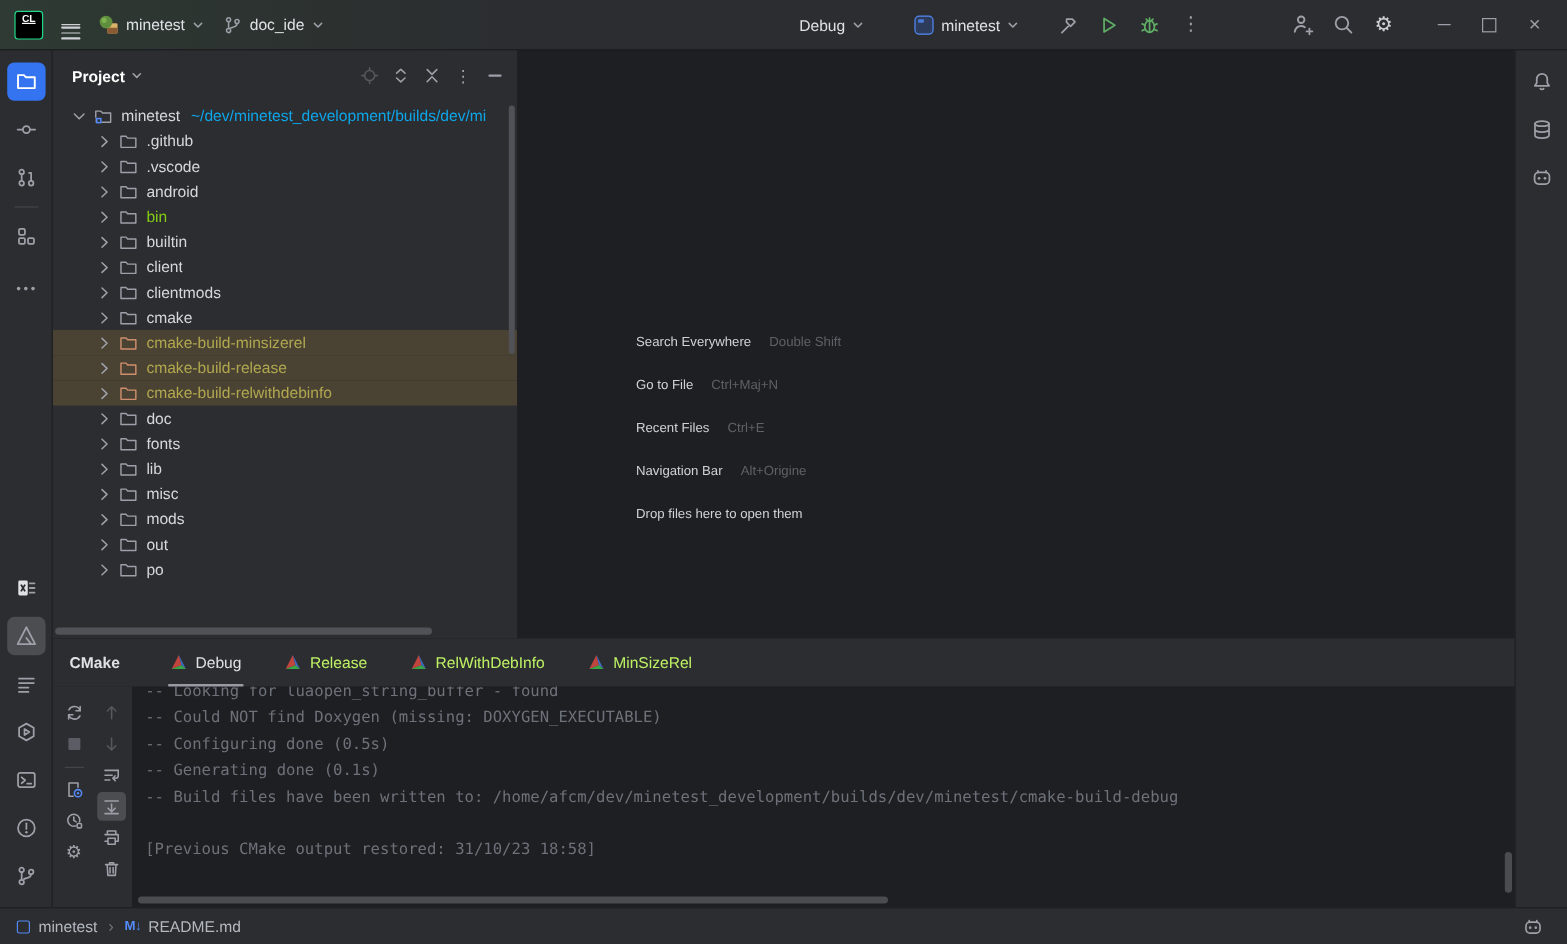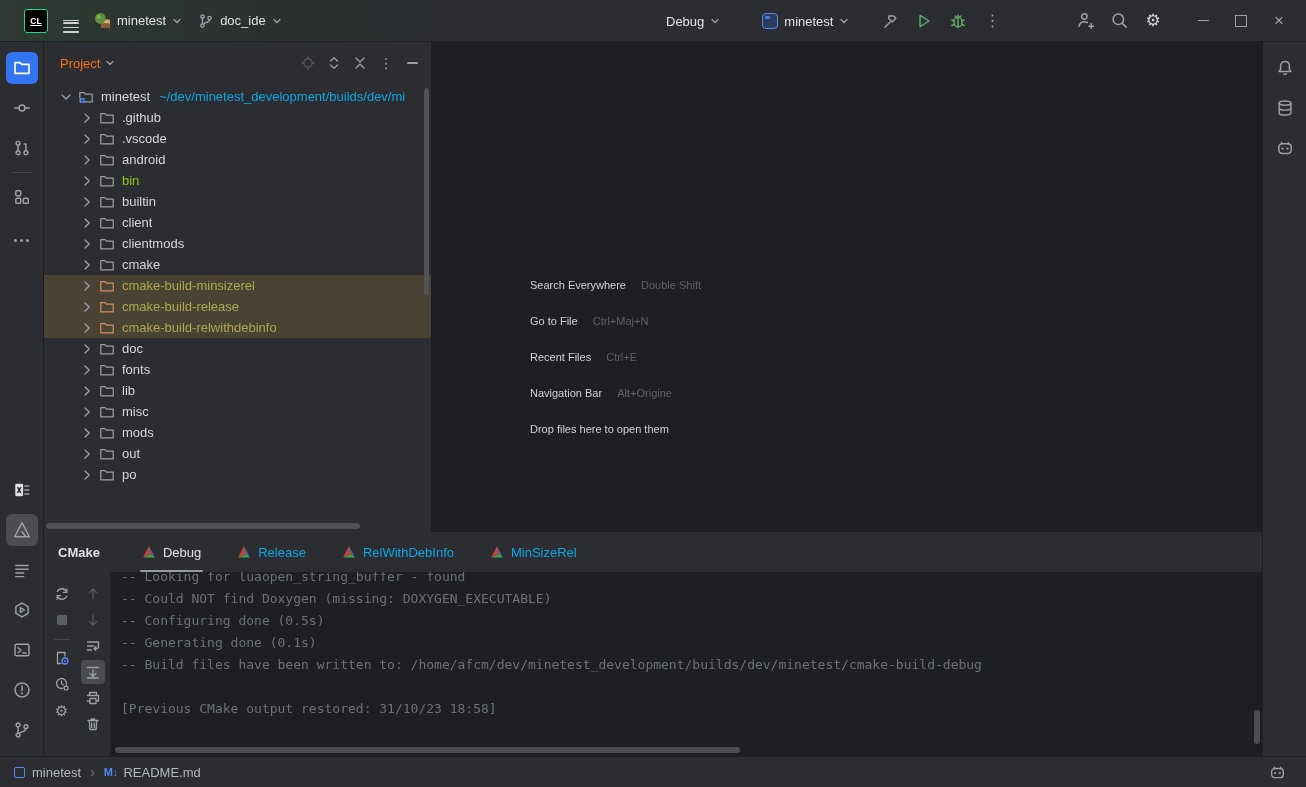--- a/index.html
+++ b/index.html
@@ -9,22 +9,22 @@
   .ic{stroke:#9da0a8;fill:none;stroke-width:1.3;stroke-linecap:round;stroke-linejoin:round}
   .ic-dim{stroke:#55585e}
   .ic-green{stroke:#5fad65}
   button{background:none;border:none;padding:0;margin:0;color:inherit;font:inherit;cursor:default}
 
   
   #titlebar{position:absolute;left:0;top:0;width:1306px;height:42px;box-sizing:border-box;
     background:linear-gradient(90deg,#2e3a33 0%,#2c3230 18%,#2b2d30 34%,#2b2d30 100%);
     border-bottom:1px solid #1e1f22;display:flex;align-items:center;padding:0 10px;}
   .logo{width:22px;height:22px;border:1.6px solid #21d789;border-radius:3px;background:#000;
-    display:flex;align-items:center;justify-content:center;font-size:8.5px;font-weight:bold;color:#fff;
-    text-decoration:underline;margin:0 8px 0 14px;}
+    display:flex;align-items:flex-start;justify-content:center;font-size:8.5px;font-weight:bold;color:#fff;
+    text-decoration:underline;margin:0 8px 0 2px;}
   .tb-btn{height:30px;display:flex;align-items:center;gap:6px;padding:0 8px;border-radius:6px;color:#dfe1e5}
   .burger span{display:block;width:16px;height:1.7px;background:#ced0d6;margin:2.6px 0;border-radius:1px}
   .chev-down{width:10px;height:10px}
   .tb-center{position:absolute;left:658px;top:0;height:42px;display:flex;align-items:center;gap:4px}
   .tb-right{margin-left:auto;display:flex;align-items:center;gap:4px}
   .ibtn{width:30px;height:30px;display:flex;align-items:center;justify-content:center;border-radius:6px}
   .winctl{width:34px;height:30px;display:flex;align-items:center;justify-content:center;color:#9da0a8}
   .runcfg-ic{width:16px;height:16px;border:1.6px solid #548af7;border-radius:4px;background:rgba(53,116,240,.22);
     box-sizing:border-box;position:relative}
   .runcfg-ic:after{content:'';position:absolute;left:2px;top:2px;width:5px;height:3px;border-radius:1px;background:#548af7;opacity:.8}
@@ -39,21 +39,21 @@
   .stripe-btn.active-blue{background:#3574f0}
   .stripe-btn.active-gray{background:#4b4d51}
   .stripe-div{width:20px;height:1px;background:#43454a;margin:4px 0}
   .mt-auto{margin-top:auto}
   .dots3 i{display:inline-block;width:3px;height:3px;border-radius:50%;background:#9da0a8;margin:0 1.5px}
 
   
   #project-panel{position:absolute;left:44px;top:42px;width:388px;height:490px;background:#2b2d30;
     border-right:1px solid #1e1f22;box-sizing:border-box;overflow:hidden}
   .pp-header{height:42px;display:flex;align-items:center;padding:0 6px 0 16px}
-  .pp-title{font-weight:400;color:#f97316;display:flex;align-items:center;gap:5px}
+  .pp-title{font-weight:700;color:#ffffff;display:flex;align-items:center;gap:5px}
   .pp-actions{margin-left:auto;display:flex;align-items:center}
   .pp-actions .ibtn{width:26px;height:26px}
   .kebab{font-size:14px;color:#9da0a8;line-height:1}
   .minus-bar{width:11px;height:1.6px;background:#9da0a8;border-radius:1px}
   .pp-tree{position:absolute;top:44px;left:0;right:0;bottom:10px;overflow:hidden}
   .tree-row{height:21px;display:flex;align-items:center;padding-left:35px;white-space:nowrap;color:#d5d7dd}
   .tree-row.root{padding-left:14px}
   .tree-row .chev{width:16px;height:16px;flex:0 0 16px;margin-right:4px}
   .tree-row .folder-ic{width:16px;height:16px;flex:0 0 16px;margin-right:7px}
   .tree-row .folder-ic path{stroke:#9da0a8}
@@ -71,21 +71,21 @@
   .shortcuts{position:absolute;left:98px;top:237px}
   .sc-row{height:22px;margin-bottom:14px;font-size:11px;white-space:nowrap}
   .sc-label{color:#d0d2d8}
   .sc-keys{color:#5e6167;margin-left:12px}
 
   
   #cmake-panel{position:absolute;left:44px;top:532px;width:1218px;height:224px;background:#1e1f22}
   .cmk-header{height:40px;background:#2b2d30;display:flex;align-items:center;padding-left:14px;box-sizing:border-box}
   .cmk-title{font-weight:700;color:#dfe1e5;margin-right:42px}
   .cmk-tabs{display:flex;gap:36px;height:40px}
-  .cmk-tab{display:flex;align-items:center;gap:7px;color:#0ea5e9;position:relative;height:40px}
+  .cmk-tab{display:flex;align-items:center;gap:7px;color:#bef264;position:relative;height:40px}
   .cmk-tab.active{color:#dfe1e5}
   .cmk-tab.active:after{content:'';position:absolute;left:-2px;right:-2px;bottom:0;height:2px;background:#989ba2;border-radius:1px}
   .cmk-body{display:flex;height:184px}
   .cmk-toolbar{width:66px;background:#2b2d30;box-sizing:border-box;display:flex;justify-content:center;gap:7px;padding-top:10px}
   .tbcol{display:flex;flex-direction:column;align-items:center}
   .tbtn{width:24px;height:24px;margin-bottom:2px;border-radius:4px;display:flex;align-items:center;justify-content:center}
   .tbtn.active{background:#4b4d51}
   .tb-div{width:16px;height:1px;background:#43454a;margin:5px 0 6px}
   .stop-sq{width:10px;height:10px;background:#5a5d63;border-radius:1px}
   .cmk-console{flex:1;position:relative;overflow:hidden;padding-left:11px;

